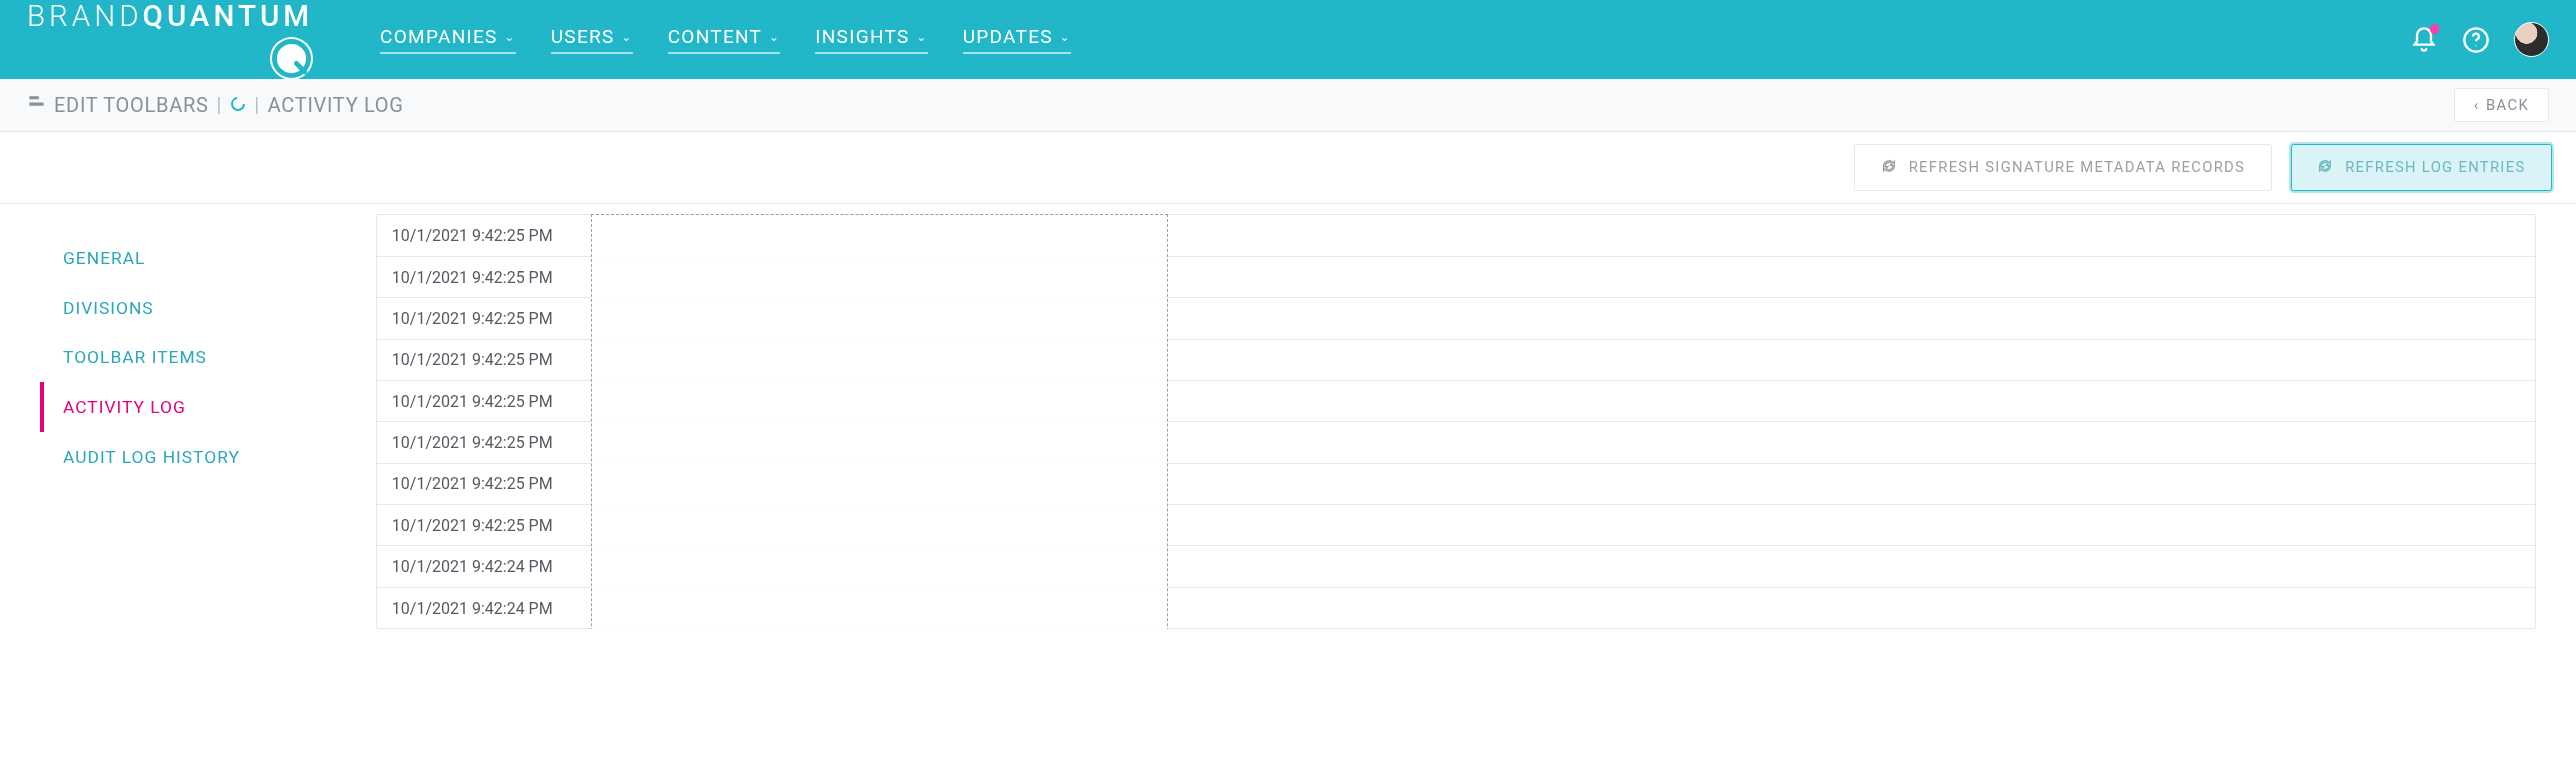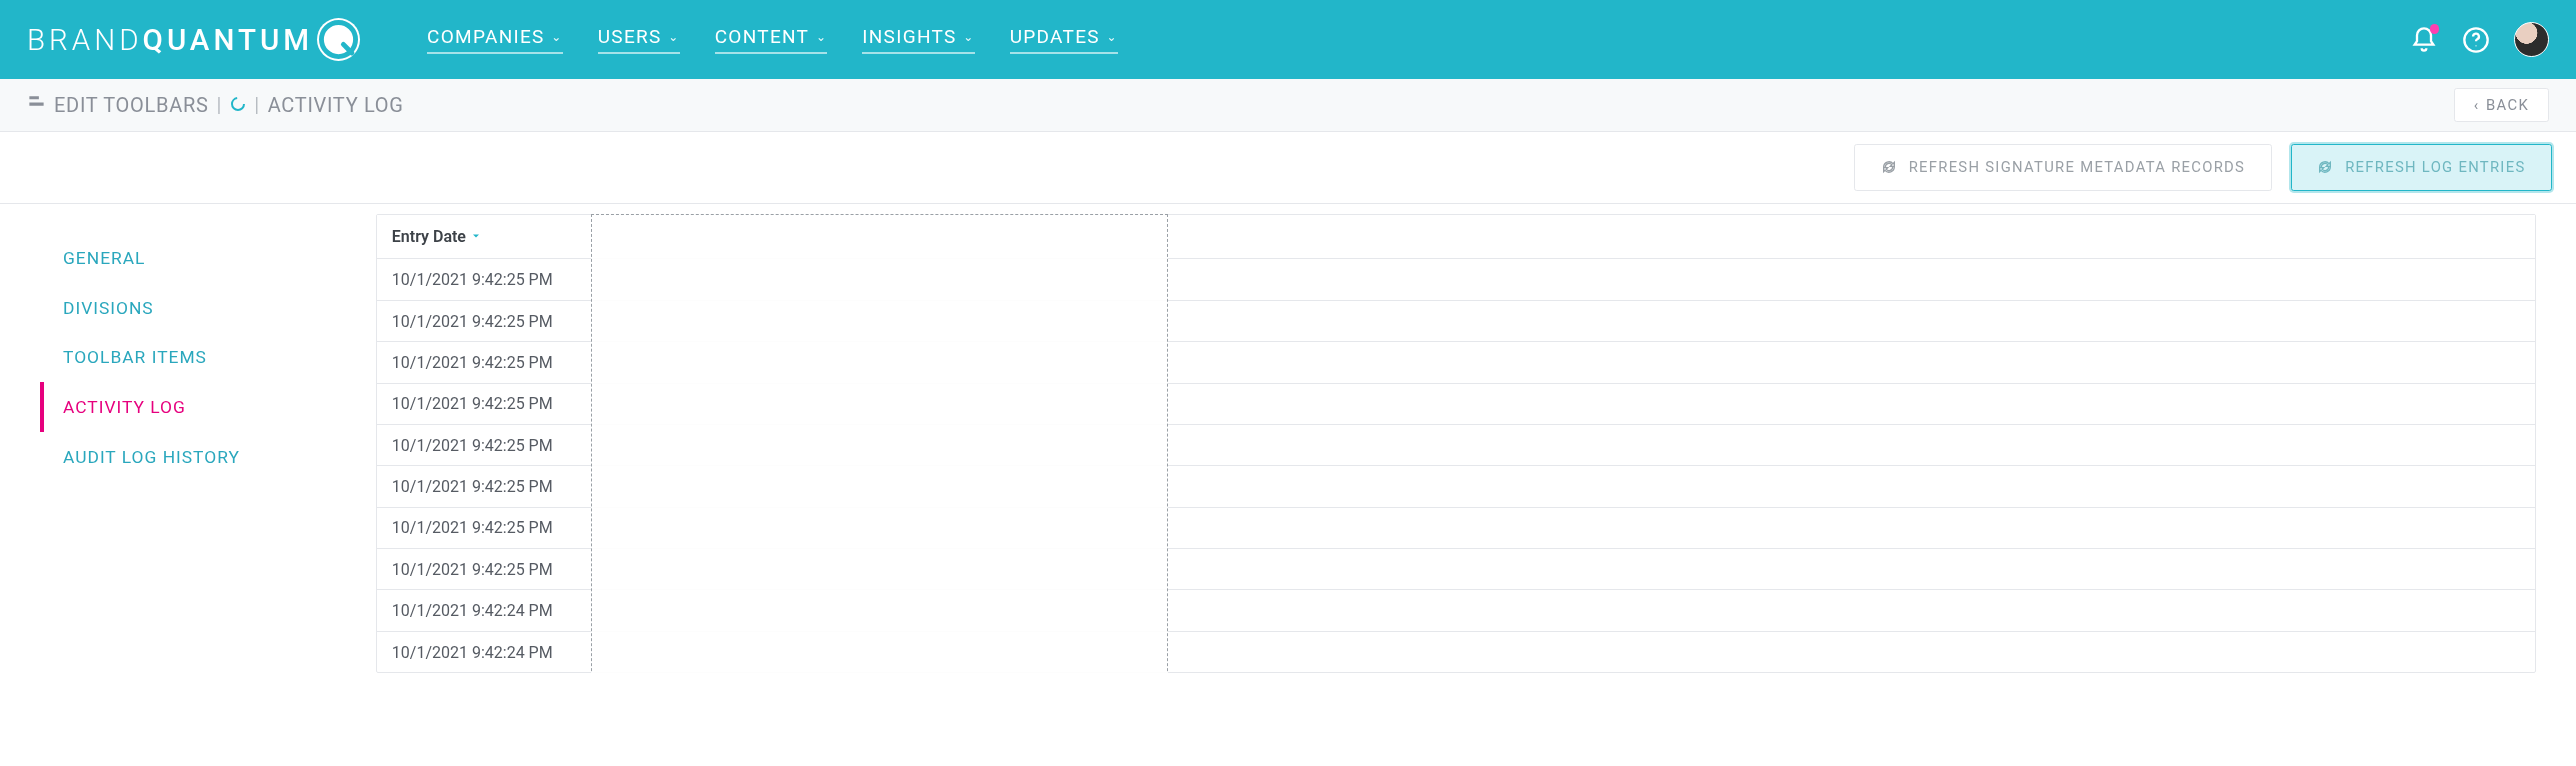--- a/index.html
+++ b/index.html
@@ -17,21 +17,21 @@
   html,body{margin:0;padding:0;width:100%;background:#ffffff;color:var(--text-dark);}
   
   .topnav{
     background:var(--teal);
     height:79px;
     display:flex;
     align-items:center;
     padding:0 27px 0 27px;
     color:#fff;
   }
-  .brand{display:flex;align-items:center;gap:4px;}
+  .brand{display:flex;align-items:flex-end;gap:4px;flex-direction:column;}
   .brand-word{
     font-size:29.5px;
     font-weight:300;
     letter-spacing:4px;
     font-family:"Segoe UI Light","Segoe UI",sans-serif;
   }
   .brand-word .bold{font-weight:500;}
   .brand-logo{
     width:43px;height:43px;border-radius:50%;
     background:#fff;
@@ -77,21 +77,21 @@
     display:flex;align-items:center;gap:6.7px;
   }
   
   .actionbar{
     display:flex;justify-content:flex-end;align-items:center;gap:19px;
     padding:12px 24px;border-bottom:0.7px solid var(--border);
   }
   .action-btn{
     border:0.7px solid var(--border);background:#fff;border-radius:2.7px;
     padding:13.4px 25.5px;font-size:14.8px;color:#9aa0a6;letter-spacing:1.3px;cursor:pointer;
-    display:flex;align-items:center;gap:12px;
+    display:flex;align-items:flex-start;gap:12px;
   }
   .action-btn svg{width:16px;height:16px;stroke:#9aa0a6;fill:none;stroke-width:2;}
   .action-btn.primary{
     border:0.7px solid var(--teal);background:var(--teal-light);color:#6fb7c0;
     box-shadow:0 0 0 2px rgba(34,182,201,0.35);
   }
   .action-btn.primary svg{stroke:#6fb7c0;}
   
   .body{
     display:flex;align-items:flex-start;padding:10.7px 0 0 40px;gap:27px;
@@ -247,73 +247,62 @@
     <div class="side-item active">
       <span>ACTIVITY LOG</span>
     </div>
     <div class="side-item">
       <span>AUDIT LOG HISTORY</span>
     </div>
   </div>
 
   <div class="content">
     <div class="log-table">
-      <div class="log-head">
-        <div class="col col-date">
-          <span>Entry Date</span>
-          <span class="sort-caret">
-            <svg viewBox="0 0 24 24">
-                <path d="M6 9l6 6 6-6z"></path>
-              </svg>
-          </span>
+
+      <div id="rows-container">
+          <div class="log-row">
+            <div class="col col-date">10/1/2021 9:42:25 PM</div>
+            <div class="col col-rest"></div>
+          </div>
+          <div class="log-row">
+            <div class="col col-date">10/1/2021 9:42:25 PM</div>
+            <div class="col col-rest"></div>
+          </div>
+          <div class="log-row">
+            <div class="col col-date">10/1/2021 9:42:25 PM</div>
+            <div class="col col-rest"></div>
+          </div>
+          <div class="log-row">
+            <div class="col col-date">10/1/2021 9:42:25 PM</div>
+            <div class="col col-rest"></div>
+          </div>
+          <div class="log-row">
+            <div class="col col-date">10/1/2021 9:42:25 PM</div>
+            <div class="col col-rest"></div>
+          </div>
+          <div class="log-row">
+            <div class="col col-date">10/1/2021 9:42:25 PM</div>
+            <div class="col col-rest"></div>
+          </div>
+          <div class="log-row">
+            <div class="col col-date">10/1/2021 9:42:25 PM</div>
+            <div class="col col-rest"></div>
+          </div>
+          <div class="log-row">
+            <div class="col col-date">10/1/2021 9:42:25 PM</div>
+            <div class="col col-rest"></div>
+          </div>
+          <div class="log-row">
+            <div class="col col-date">10/1/2021 9:42:24 PM</div>
+            <div class="col col-rest"></div>
+          </div>
+          <div class="log-row">
+            <div class="col col-date">10/1/2021 9:42:24 PM</div>
+            <div class="col col-rest"></div>
+          </div>
         </div>
-        <div class="col col-rest"></div>
-      </div>
-
-      <div id="rows-container">
-          <div class="log-row">
-            <div class="col col-date">10/1/2021 9:42:25 PM</div>
-            <div class="col col-rest"></div>
-          </div>
-          <div class="log-row">
-            <div class="col col-date">10/1/2021 9:42:25 PM</div>
-            <div class="col col-rest"></div>
-          </div>
-          <div class="log-row">
-            <div class="col col-date">10/1/2021 9:42:25 PM</div>
-            <div class="col col-rest"></div>
-          </div>
-          <div class="log-row">
-            <div class="col col-date">10/1/2021 9:42:25 PM</div>
-            <div class="col col-rest"></div>
-          </div>
-          <div class="log-row">
-            <div class="col col-date">10/1/2021 9:42:25 PM</div>
-            <div class="col col-rest"></div>
-          </div>
-          <div class="log-row">
-            <div class="col col-date">10/1/2021 9:42:25 PM</div>
-            <div class="col col-rest"></div>
-          </div>
-          <div class="log-row">
-            <div class="col col-date">10/1/2021 9:42:25 PM</div>
-            <div class="col col-rest"></div>
-          </div>
-          <div class="log-row">
-            <div class="col col-date">10/1/2021 9:42:25 PM</div>
-            <div class="col col-rest"></div>
-          </div>
-          <div class="log-row">
-            <div class="col col-date">10/1/2021 9:42:24 PM</div>
-            <div class="col col-rest"></div>
-          </div>
-          <div class="log-row">
-            <div class="col col-date">10/1/2021 9:42:24 PM</div>
-            <div class="col col-rest"></div>
-          </div>
-        </div>
     </div>
 
     <div class="overlay-box"></div>
   </div>
 
 </div>
 
 
 </body></html>

